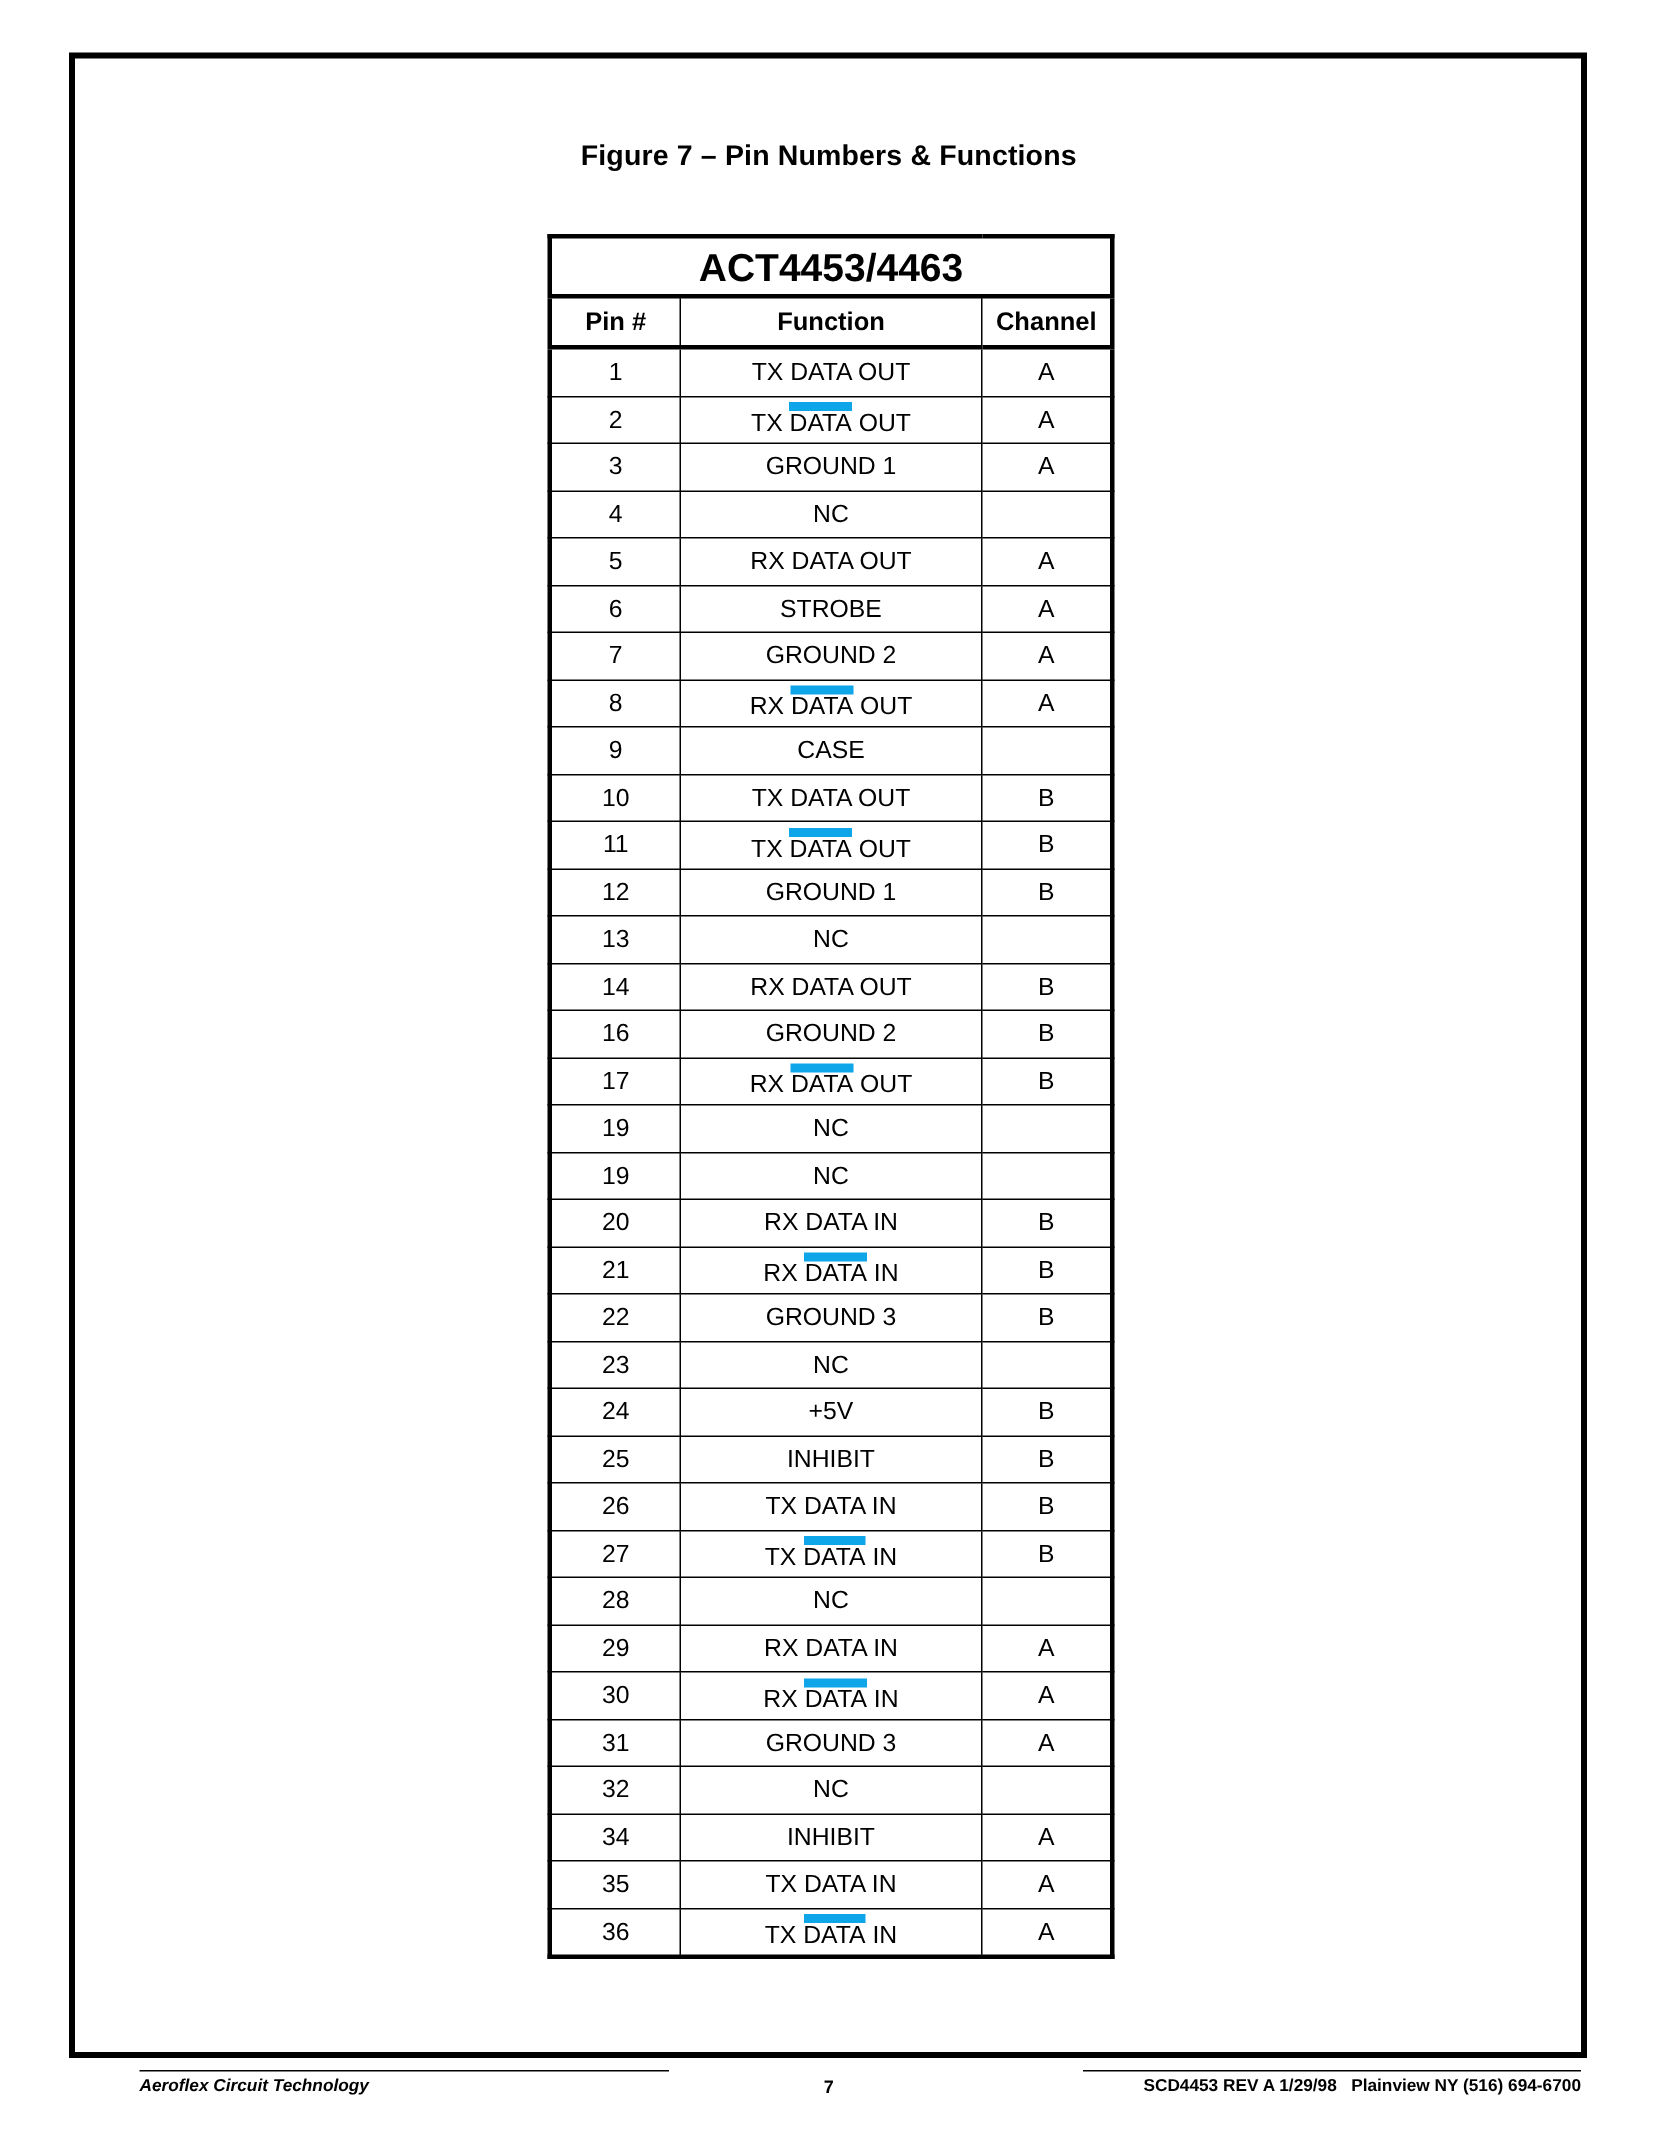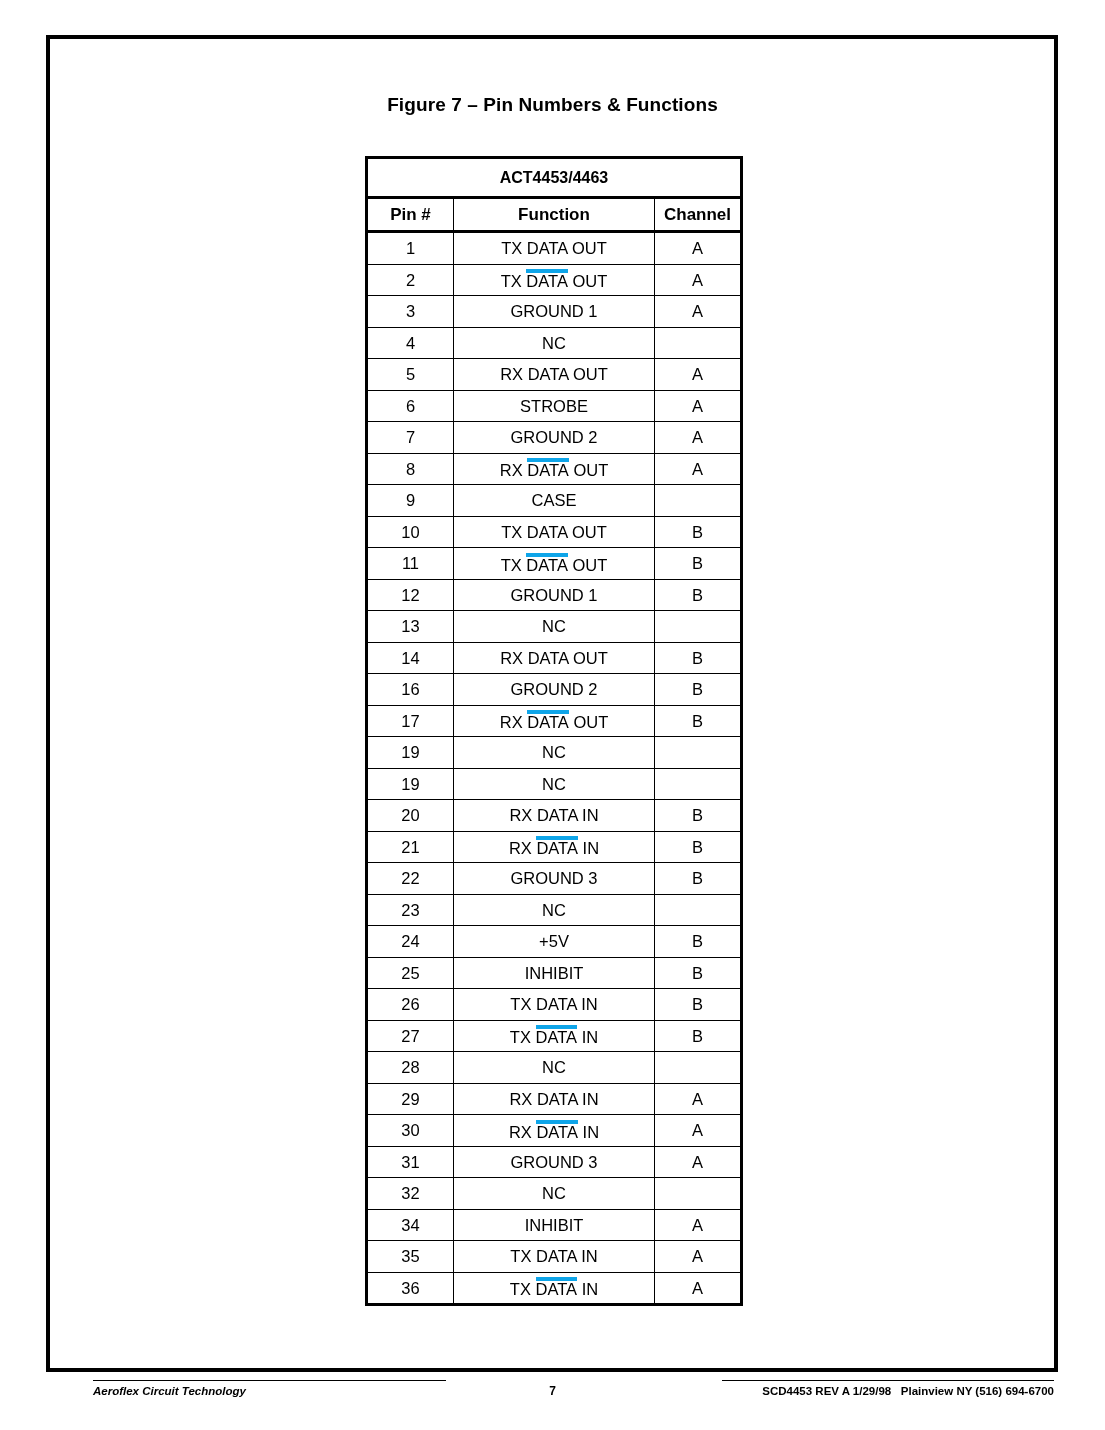--- a/index.html
+++ b/index.html
@@ -62,21 +62,21 @@
     vertical-align: middle;
   }
   
   col.c-pin     { width: 87px; }
   col.c-func    { width: 201px; }
   col.c-chan    { width: 87px; }
 
   
   tr.device-row td {
     text-align: center;
-    font-size: 16px;
+    font-size: 26px;
     font-weight: bold;
     height: 37px;
     border-bottom: 3px solid #000;
   }
 
   
   tr.head-row th {
     text-align: center;
     font-size: 17px;
     font-weight: bold;
@@ -85,21 +85,21 @@
     margin-top: 12px;
   }
 
   
   td.pin-cell  { text-align: center; }
   td.func-cell { text-align: center; padding-left: 11px; }
   td.chan-cell { text-align: center; }
 
   
   .ovl {
-    border-top: 4px solid #0ea5e9;
+    border-top: 6px solid #0ea5e9;
     padding-top: 0px;
     display: inline-block;
     line-height: 1.05;
   }
 
   
   #footer {
     position: absolute;
     left: 0;
     top: 1374px;

